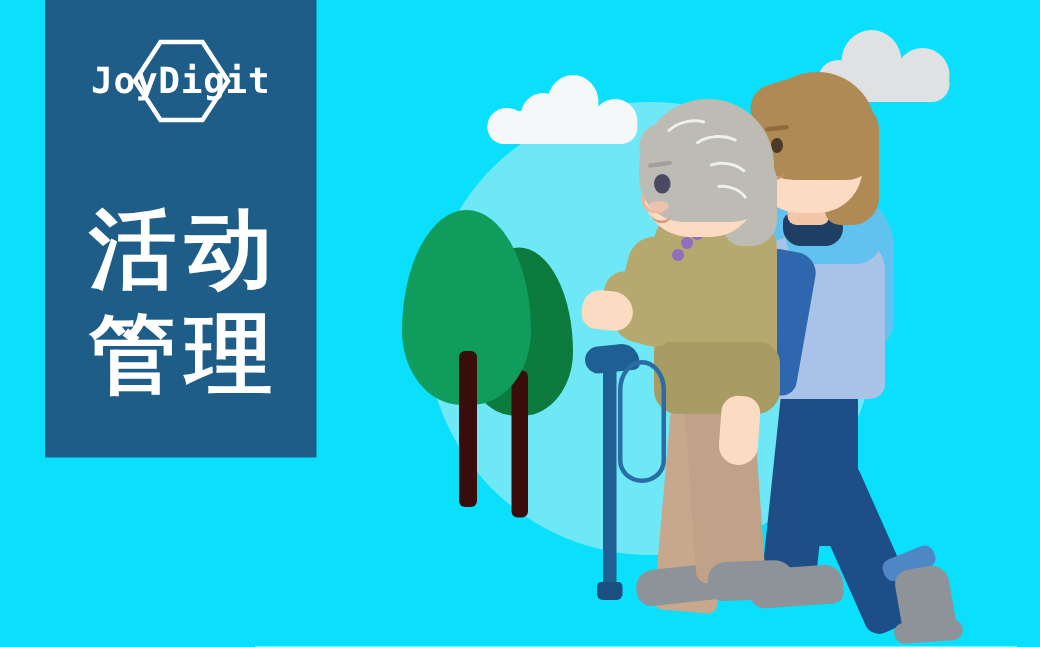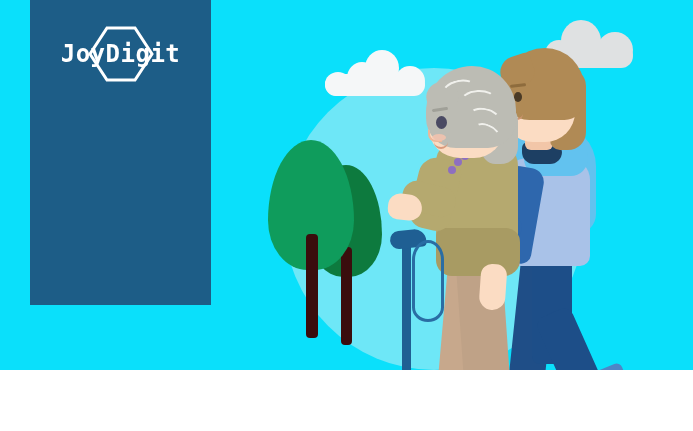--- a/index.html
+++ b/index.html
@@ -3,21 +3,21 @@
 <meta charset="utf-8">
 <style>
   html, body {
     margin: 0;
     padding: 0;
     background: #ffffff;
   }
   #poster {
     position: relative;
     width: 693px;
-    height: 370px;
+    height: 431px;
     overflow: hidden;
     font-family: "Liberation Sans", sans-serif;
     background: #0ae0fb;
   }
   
   .bg-cyan {
     position: absolute;
     inset: 0;
     background: #0ae0fb;
   }
@@ -544,16 +544,20 @@
 
     <div id="logo-block">
       <div id="logo-mark">
         <svg id="logo-hex" viewBox="0 0 66 56">
           <polygon points="19,2 47,2 64,28 47,54 19,54 2,28" fill="none" stroke="#ffffff" stroke-width="3"></polygon>
         </svg>
         <div id="logo-wordmark">JoyDigit</div>
       </div>
     </div>
 
+    <div id="headline">
+      <div class="line">活动</div>
+      <div class="line">管理</div>
+    </div>
 
   </div>
 
 </div>
 
 </body></html>

